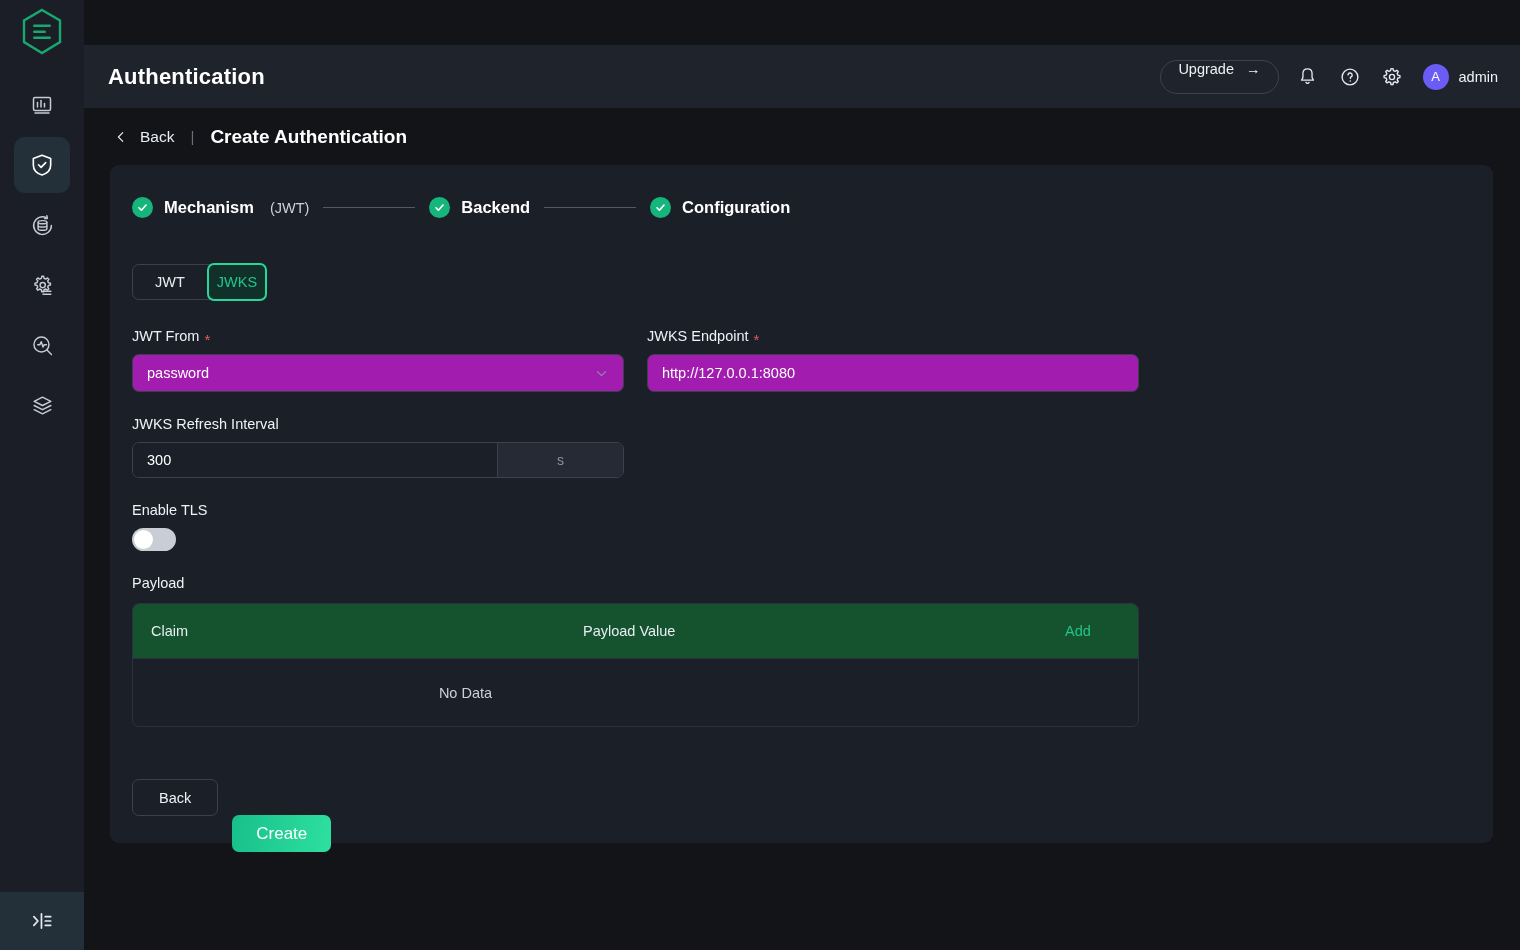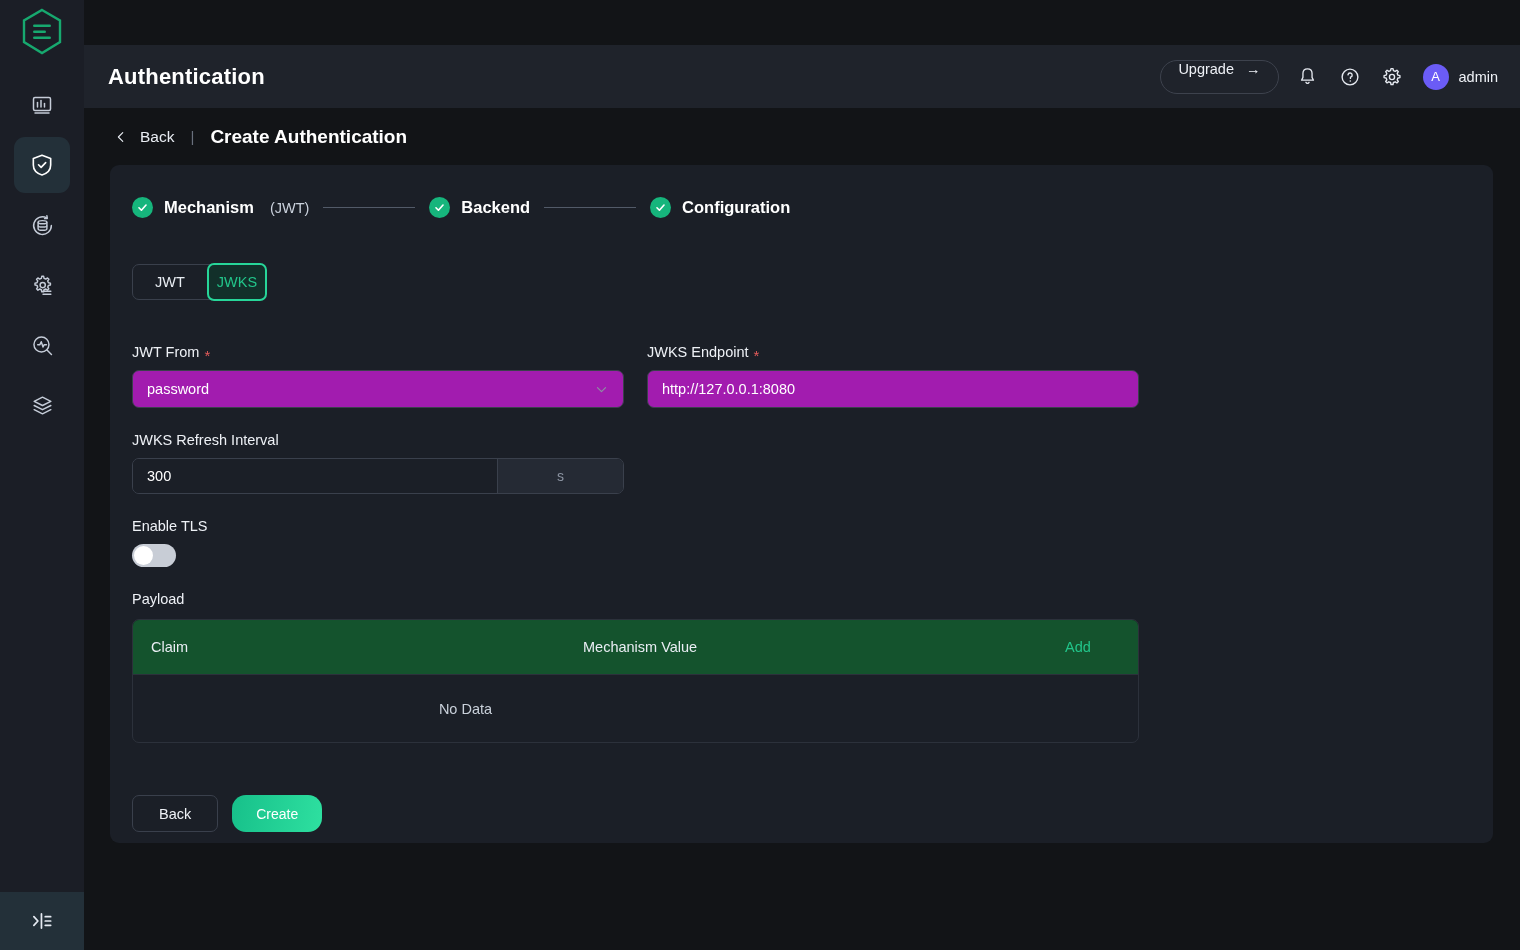--- a/index.html
+++ b/index.html
@@ -100,21 +100,21 @@
     width: 21px; height: 21px; border-radius: 50%;
     background: #16b57c; color: #0e1116;
     display: flex; align-items: center; justify-content: center;
   }
   .step-label { color: #ffffff; font-size: 16.5px; font-weight: bold; }
   .step-sub { color: #cbd2dd; font-size: 14.5px; font-weight: normal; margin-left: 5px; }
   .step-line { width: 92px; height: 1px; background: #525a68; margin: 0 14px; }
 
   
   .seg-tabs {
-    margin: 46px 0 16px 22px;
+    margin: 46px 0 0 22px;
     display: inline-flex;
     border: 1px solid #3a404c;
     border-radius: 7px;
     height: 36px;
     background: #1b1f27;
     overflow: visible;
   }
   .seg-tab {
     padding: 0 22px; height: 34px;
     display: flex; align-items: center; justify-content: center;
@@ -198,24 +198,24 @@
 
   .actions { display: flex; gap: 14px; margin: 52px 0 0 22px; }
   .btn-back {
     height: 37px; padding: 0 26px;
     border: 1px solid #3a404c; border-radius: 7px;
     background: transparent; color: #eef1f6; font-size: 14.5px;
     display: flex; align-items: center; justify-content: center;
   }
   .btn-create {
     height: 37px; padding: 0 24px;
-    border-radius: 14px;
+    border-radius: 7px;
     background: linear-gradient(100deg, #17c08a 0%, #2ee0a0 100%);
-    color: #ffffff; font-size: 14px;
-    display: flex; align-items: center; justify-content: center;
+    color: #ffffff; font-size: 17px;
+    display: flex; align-items: center; justify-content: center; margin-top: 36px;
   }
 </style>
 </head>
 <body>
 
 <div id="app">
 
   <div class="sidebar">
     <div class="logo-wrap">
       <svg width="44" height="48" viewBox="0 0 44 48" fill="none">
@@ -416,21 +416,21 @@
             <div class="knob"></div>
           </div>
         </div>
 
         
         <div class="block">
           <div class="field-label">Payload</div>
           <div class="table">
             <div class="thead">
               <div class="th-claim">Claim</div>
-              <div class="th-value">Mechanism Value</div>
+              <div class="th-value">Payload Value</div>
               <div class="th-add">Add</div>
             </div>
             <div class="tbody-empty">No Data</div>
           </div>
         </div>
 
         
         <div class="actions">
           <div class="btn-back">Back</div>
           <div class="btn-create">Create</div>

